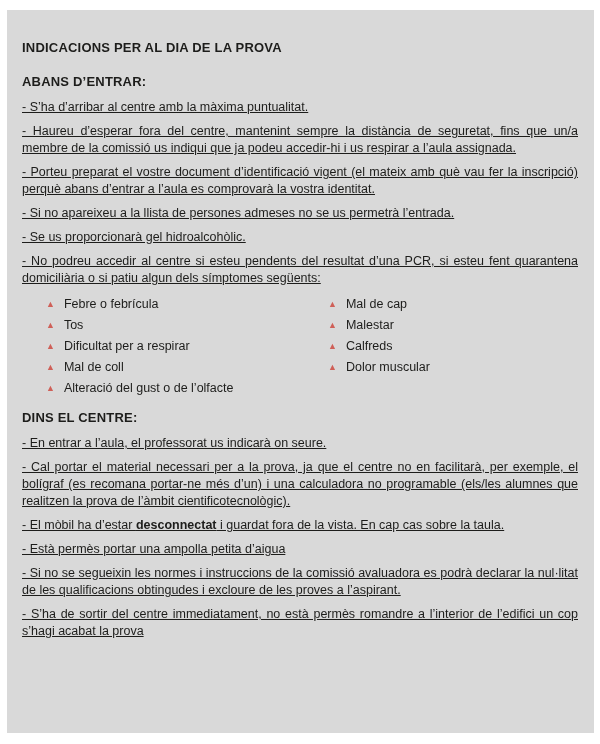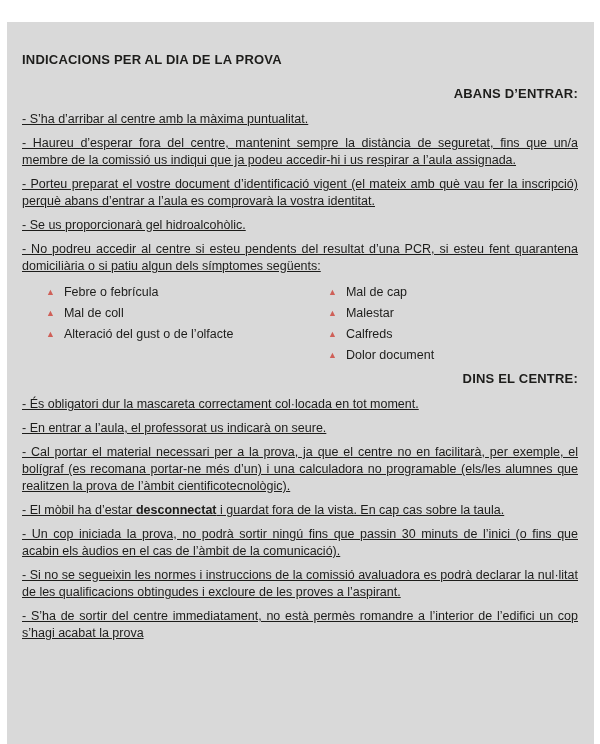--- a/index.html
+++ b/index.html
@@ -11,53 +11,52 @@
   .page {
     position: relative;
     width: 600px;
     height: 744px;
     background: #ffffff;
     overflow: hidden;
   }
   .panel {
     position: absolute;
     left: 7px;
-    top: 22px;
+    top: 10px;
     width: 587px;
     height: 723px;
     background: #d9d9d9;
     box-sizing: border-box;
     padding: 30px 16px 0 15px;
     color: #1d1d1b;
   }
   .doc-title {
     font-size: 13px;
     font-weight: bold;
     letter-spacing: 0.2px;
     margin: 0 0 19px 0;
   }
   .section-heading {
     font-size: 13px;
     font-weight: bold;
     letter-spacing: 0.2px;
     margin: 3px 0 10px 0;
-    text-align: right;
   }
   .para {
     font-size: 12.5px;
     line-height: 17px;
     text-align: justify;
     margin: 0 0 7px 0;
     text-decoration: underline;
   }
   .para u { text-decoration: underline; }
   .para b { font-weight: bold; }
   .symptoms {
     display: flex;
-    margin: 3px 0 5px 0;
+    margin: 3px 0 11px 0;
   }
   .sym-col { width: 50%; box-sizing: border-box; }
   .sym-col.left  { padding-left: 24px; }
   .sym-col.right { padding-left: 28px; }
   .sym-item {
     font-size: 12.5px;
     line-height: 20px;
     white-space: nowrap;
   }
   .tri {
@@ -72,38 +71,40 @@
 <body>
 
 <div class="page">
   <div class="panel">
     <div class="doc-title">INDICACIONS PER AL DIA DE LA PROVA</div>
     <div id="content">
         <div class="section-heading">ABANS D’ENTRAR:</div>
         <p class="para"><span>- S’ha d’arribar al centre amb la màxima puntualitat.</span></p>
         <p class="para"><span>- Haureu d’esperar fora del centre, mantenint sempre la distància de seguretat, fins que un/a membre de la comissió us indiqui que ja podeu accedir-hi i us respirar a l’aula assignada.</span></p>
         <p class="para"><span>- Porteu preparat el vostre document d’identificació vigent (el mateix amb què vau fer la inscripció) perquè abans d’entrar a l’aula es comprovarà la vostra identitat.</span></p>
+        <p class="para"><span>- Si no apareixeu a la llista de persones admeses no se us permetrà l’entrada.</span></p>
         <p class="para"><span>- Se us proporcionarà gel hidroalcohòlic.</span></p>
         <p class="para"><span>- No podreu accedir al centre si esteu pendents del resultat d’una PCR, si esteu fent quarantena domiciliària o si patiu algun dels símptomes següents:</span></p>
         <div class="symptoms">
           <div class="sym-col left">
             <div class="sym-item"><span class="tri">▲</span><span>Febre o febrícula</span></div>
+            <div class="sym-item"><span class="tri">▲</span><span>Tos</span></div>
+            <div class="sym-item"><span class="tri">▲</span><span>Dificultat per a respirar</span></div>
             <div class="sym-item"><span class="tri">▲</span><span>Mal de coll</span></div>
             <div class="sym-item"><span class="tri">▲</span><span>Alteració del gust o de l’olfacte</span></div>
           </div>
           <div class="sym-col right">
             <div class="sym-item"><span class="tri">▲</span><span>Mal de cap</span></div>
             <div class="sym-item"><span class="tri">▲</span><span>Malestar</span></div>
             <div class="sym-item"><span class="tri">▲</span><span>Calfreds</span></div>
-            <div class="sym-item"><span class="tri">▲</span><span>Dolor document</span></div>
+            <div class="sym-item"><span class="tri">▲</span><span>Dolor muscular</span></div>
           </div>
         </div>
         <div class="section-heading">DINS EL CENTRE:</div>
-        <p class="para"><span>- És obligatori dur la mascareta correctament col·locada en tot moment.</span></p>
         <p class="para"><span>- En entrar a l’aula, el professorat us indicarà on seure.</span></p>
         <p class="para"><span>- Cal portar el material necessari per a la prova, ja que </span><u>el centre no en facilitarà</u><span>, per exemple, el bolígraf (es recomana portar-ne més d’un) i una calculadora no programable (els/les alumnes que realitzen la prova de l’àmbit cientificotecnològic).</span></p>
         <p class="para"><span>- El mòbil ha d’estar </span><b>desconnectat</b><span> i guardat fora de la vista. En cap cas sobre la taula.</span></p>
-        <p class="para"><span>- Un cop iniciada la prova, no podrà sortir ningú fins que passin 30 minuts de l’inici (o fins que acabin els àudios en el cas de l’àmbit de la comunicació).</span></p>
+        <p class="para"><span>- Està permès portar una ampolla petita d’aigua</span></p>
         <p class="para"><span>- Si no se segueixin les normes i instruccions de la comissió avaluadora es podrà declarar la nul·litat de les qualificacions obtingudes i excloure de les proves a l’aspirant.</span></p>
         <p class="para"><span>- S’ha de sortir del centre immediatament, no està permès romandre a l’interior de l’edifici un cop s’hagi acabat la prova</span></p>
       </div>
   </div>
 </div>
 
 </body></html>

